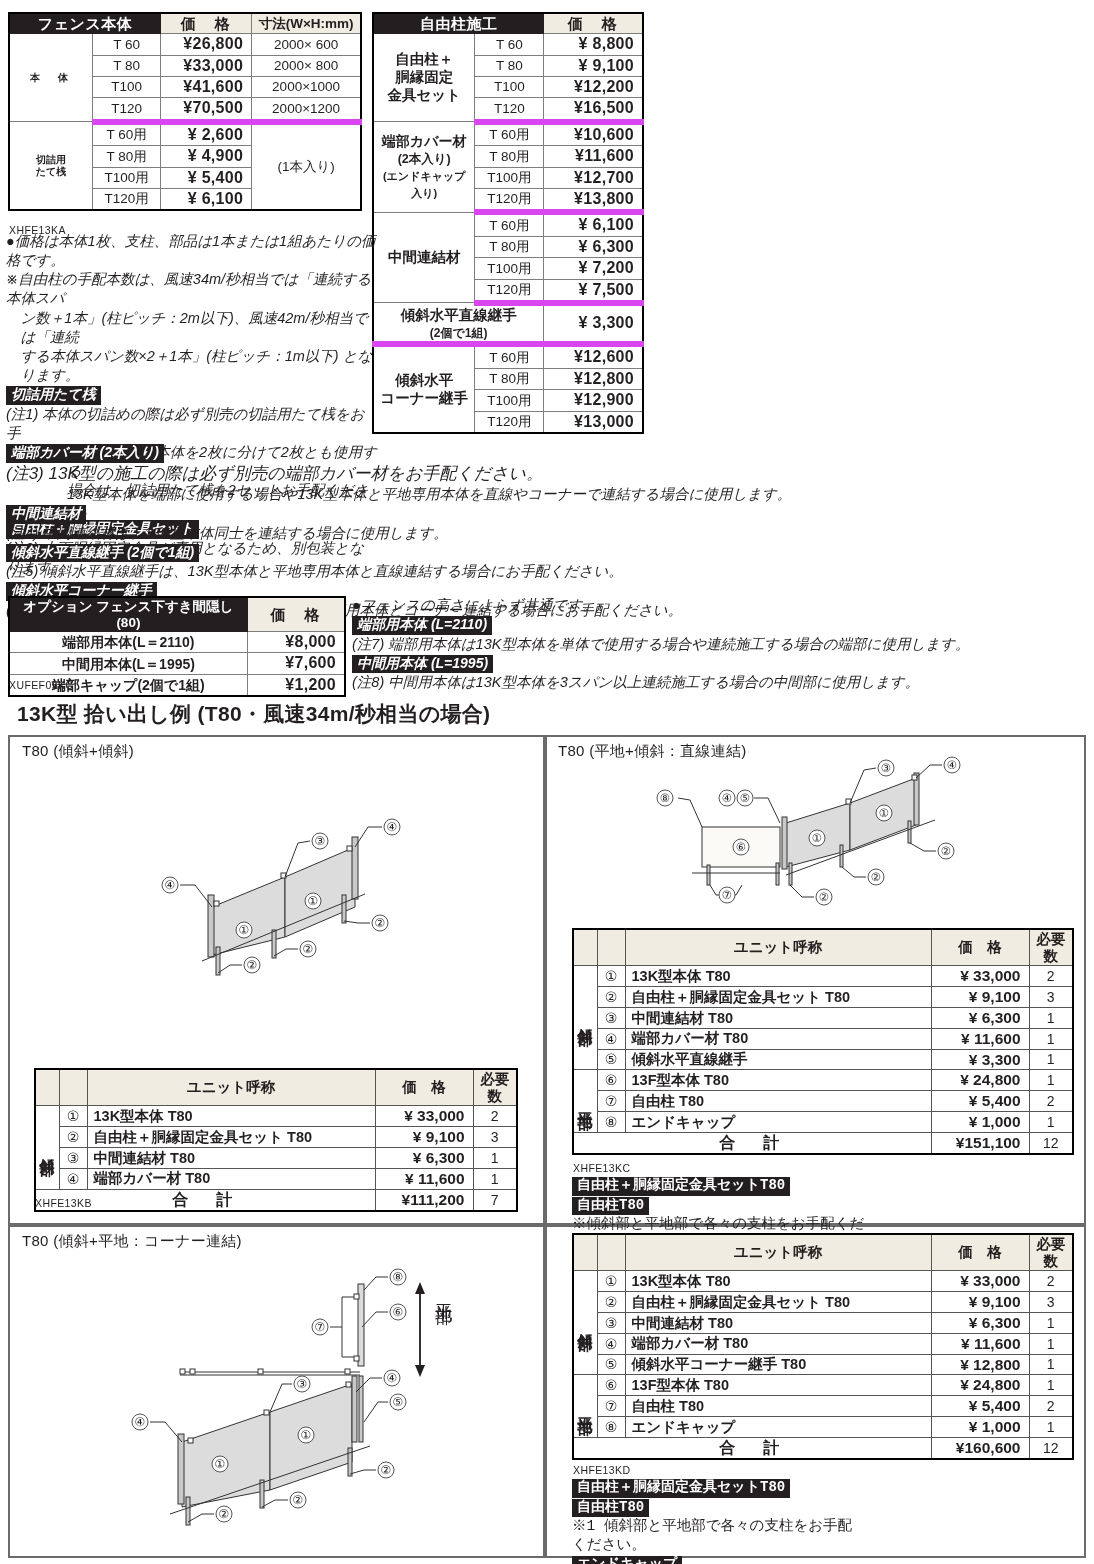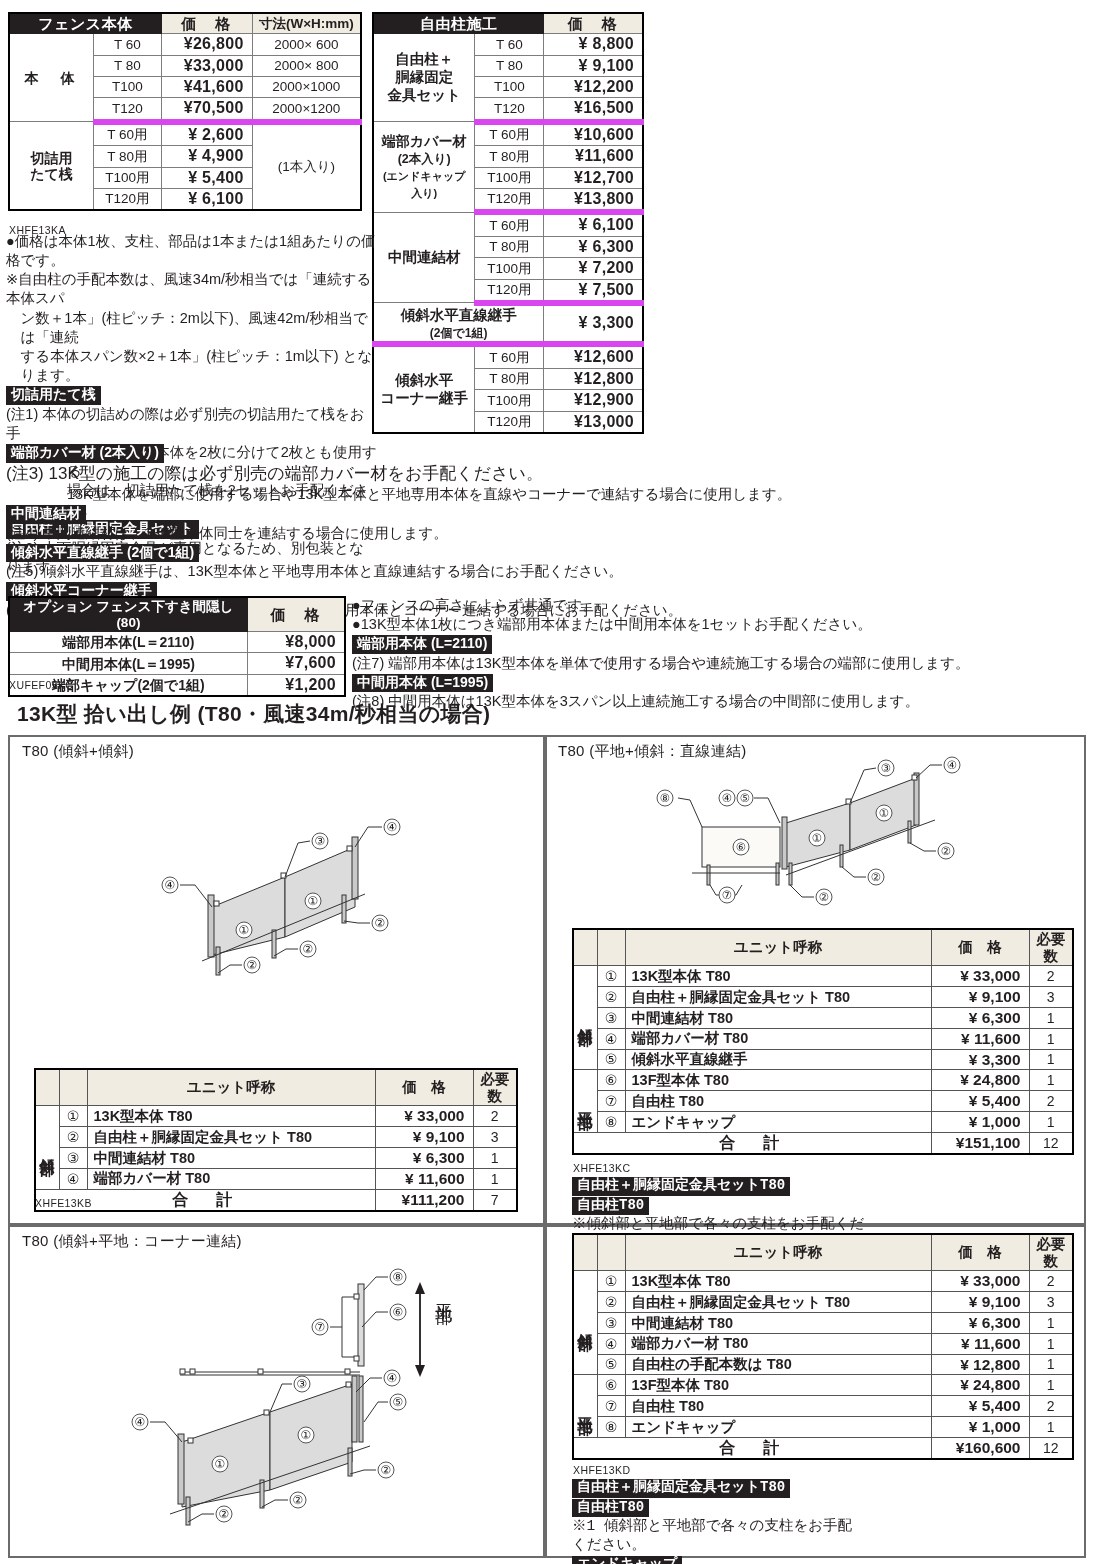--- a/index.html
+++ b/index.html
@@ -27,39 +27,39 @@
   }
   .tbl .hdr-black {
     background:#231f20; color:#fff; font-weight:bold;
     text-align:center; font-size:15px; letter-spacing:.5px;
     border:1px solid #231f20;
   }
   .tbl .hdr-cream {
     background:#f0ece1; font-weight:bold; text-align:center; font-size:15px;
     letter-spacing:2px;
   }
-  .tbl .rowlabel { text-align:center; font-weight:bold; font-size:14px; }
+  .tbl .rowlabel { text-align:center; font-weight:bold; font-size:10px; }
   .tbl .size { text-align:center; font-size:13.5px; }
   .tbl .price { text-align:right; font-weight:bold; font-size:16px; padding-right:8px;
                 font-family:"Liberation Sans",sans-serif; letter-spacing:.3px; }
   .tbl .dim { text-align:center; font-size:13.5px; }
   .thickbottom td { border-bottom:6px solid #d946ef; }
 
   
   .t1 { position:absolute; left:8px;  top:12px;  width:354px; }
   .t2 { position:absolute; left:372px; top:12px; width:272px; }
 
   .t1 col.c1 { width:96px; }  .t1 col.c2 { width:76px; }
   .t1 col.c3 { width:96px; }  .t1 col.c4 { width:118px; }
   .t2 col.d1 { width:110px; } .t2 col.d2 { width:72px; } .t2 col.d3 { width:102px; }
 
   .code { font-size:10.5px; color:#231f20; letter-spacing:.4px; }
 
   .notes { font-size:14.5px; line-height:1.32; }
-  .notes p { margin:0; }
+  .notes p { margin:0;font-style:italic; }
   .tagblack {
     display:inline-block; background:#231f20; color:#fff;
     font-size:14px; font-weight:bold; padding:0px 5px 1px 5px; line-height:1.25;
     margin:1px 0 0 0;
   }
 
   .leftnotes { position:absolute; left:6px; top:232px; width:372px; }
   .midnotes  { position:absolute; left:6px; top:443px; width:1080px; }
   .optnotes  { position:absolute; left:352px; top:596px; width:740px; }
 
@@ -304,21 +304,20 @@
     <tr>
       <td class="lbl">端部キャップ(2個で1組)</td>
       <td class="price">¥1,200</td>
     </tr>
   </tbody>
     </table>
   <div class="code" style="position:absolute;left:9px;top:679px">XUFEF05KC</div>
 
   <div class="optnotes notes">
     <p>●フェンスの高さによらず共通です。</p>
-    <p>●13K型本体1枚につき端部用本体または中間用本体を1セットお手配ください。</p>
     <p><span class="tagblack">端部用本体 (L=2110)</span></p>
     <p>(注7) 端部用本体は13K型本体を単体で使用する場合や連続施工する場合の端部に使用します。</p>
     <p><span class="tagblack">中間用本体 (L=1995)</span></p>
     <p>(注8) 中間用本体は13K型本体を3スパン以上連続施工する場合の中間部に使用します。</p>
   </div>
 
   <div class="sec-title">13K型 拾い出し例 (T80・風速34m/秒相当の場合)</div>
 
   <div class="panel pA"></div>
   <div class="panel pB"></div>
@@ -634,21 +633,21 @@
       <td class="qt">1</td>
     </tr>
     <tr>
       <td class="num">④</td>
       <td class="nm">端部カバー材  T80</td>
       <td class="pr">¥  11,600</td>
       <td class="qt">1</td>
     </tr>
     <tr class="thickbottom">
       <td class="num">⑤</td>
-      <td class="nm">自由柱の手配本数は  T80</td>
+      <td class="nm">傾斜水平コーナー継手  T80</td>
       <td class="pr">¥  12,800</td>
       <td class="qt">1</td>
     </tr>
     <tr>
       <td class="grp" rowspan="3">平地部</td>
       <td class="num">⑥</td>
       <td class="nm">13F型本体  T80</td>
       <td class="pr">¥  24,800</td>
       <td class="qt">1</td>
     </tr>

